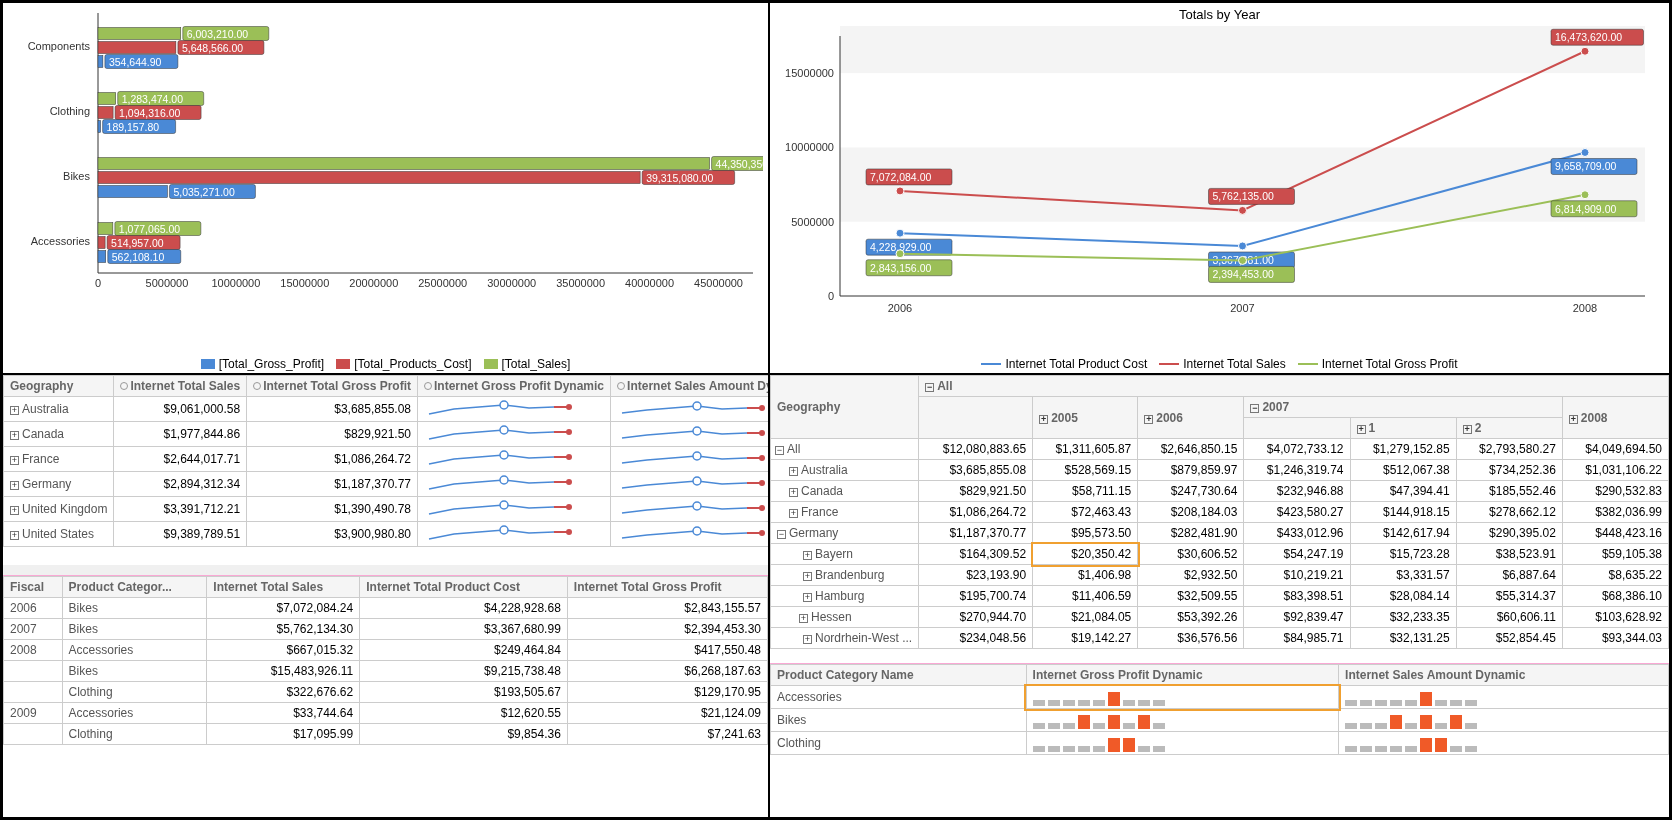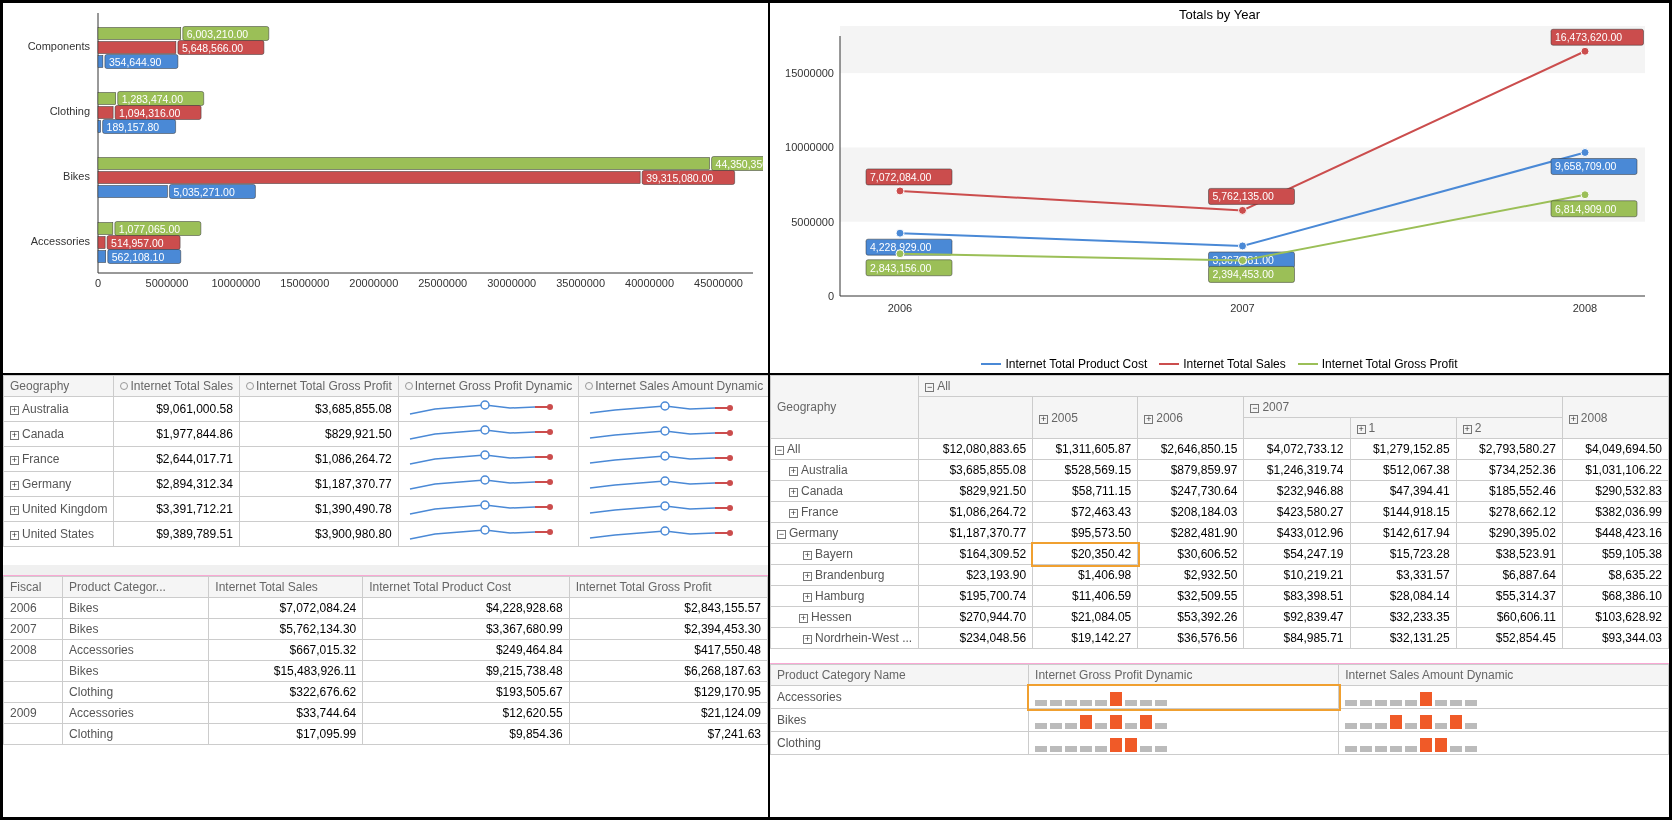--- a/index.html
+++ b/index.html
@@ -8,21 +8,21 @@
 .chart-title{text-align:center;font-size:13px;padding:4px 0}
 .legend{display:flex;justify-content:center;gap:12px;font-size:12px;position:absolute;bottom:2px;left:0;right:0}
 .legend span{display:flex;align-items:center;gap:4px}
 .sw{width:14px;height:10px}
 .sw.line{height:2px;width:20px}
 .c-blue{background:#4a89d6}
 .c-red{background:#cb4d4d}
 .c-green{background:#9bbf57}
 .grid-table{font-size:12px;border-collapse:collapse;width:100%}
 .grid-table th,.grid-table td{border:1px solid #ccc;padding:2px 6px;text-align:right;white-space:nowrap;height:21px}
-.grid-table th{background:#f5f5f5;font-weight:normal;color:#666;text-align:left}
+.grid-table th{background:#f5f5f5;font-weight:bold;color:#666;text-align:left}
 .grid-table td.lbl{text-align:left;color:#555}
 .exp{display:inline-block;width:9px;height:9px;border:1px solid #777;text-align:center;line-height:7px;font-size:9px;margin-right:3px;color:#333}
 .sel{outline:2px solid #f0a030}
 svg{display:block}
 .spark{stroke:#4a89d6;stroke-width:1.5;fill:none}
 .spark-dot{fill:#fff;stroke:#4a89d6;stroke-width:1.5}
 .sparkbars{display:flex;align-items:flex-end;gap:3px;height:18px}
 .sparkbars i{width:12px;background:#bbb;height:6px}
 .sparkbars i.on{background:#f05a28;height:14px}
 .scroll-hint{position:absolute;bottom:0;left:0;right:0;height:10px;background:#f0f0f0}
@@ -81,20 +81,34 @@
       <rect x="95" y="219.5" width="14.85215947368421" height="12" fill="#9bbf57" stroke="#333" stroke-width="0.5"></rect>
       <rect x="111.85215947368421" y="218.5" width="86" height="14" rx="2" fill="#9bbf57" stroke="#333" stroke-width="0.5"></rect>
       <text x="115.85215947368421" y="229.5" font-size="10.5" fill="#fff">1,077,065.00</text>
       <rect x="95" y="233.5" width="7.100986000000006" height="12" fill="#cb4d4d" stroke="#333" stroke-width="0.5"></rect>
       <rect x="104.100986" y="232.5" width="73" height="14" rx="2" fill="#cb4d4d" stroke="#333" stroke-width="0.5"></rect>
       <text x="108.100986" y="243.5" font-size="10.5" fill="#fff">514,957.00</text>
       <rect x="95" y="247.5" width="7.7511748526315785" height="12" fill="#4a89d6" stroke="#333" stroke-width="0.5"></rect>
       <rect x="104.75117485263158" y="246.5" width="73" height="14" rx="2" fill="#4a89d6" stroke="#333" stroke-width="0.5"></rect>
       <text x="108.75117485263158" y="257.5" font-size="10.5" fill="#fff">562,108.10</text>
     </svg>
+<div class="legend">
+  <span>
+        <i class="sw c-blue"></i>
+        <span>[Total_Gross_Profit]</span>
+      </span>
+  <span>
+        <i class="sw c-red"></i>
+        <span>[Total_Products_Cost]</span>
+      </span>
+  <span>
+        <i class="sw c-green"></i>
+        <span>[Total_Sales]</span>
+      </span>
+</div>
 </div>
 
 <div class="panel">
 <div class="chart-title">Totals by Year</div>
 <svg id="lineChart" width="895" height="310">
       <rect x="70" y="121.42857142857144" width="805" height="74.28571428571429" fill="#f4f4f4"></rect>
       <rect x="70" y="-27.14285714285711" width="805" height="74.28571428571429" fill="#f4f4f4"></rect>
       <text x="64" y="274" font-size="11" text-anchor="end" fill="#333">0</text>
       <text x="64" y="199.71428571428572" font-size="11" text-anchor="end" fill="#333">5000000</text>
       <text x="64" y="125.42857142857144" font-size="11" text-anchor="end" fill="#333">10000000</text>

